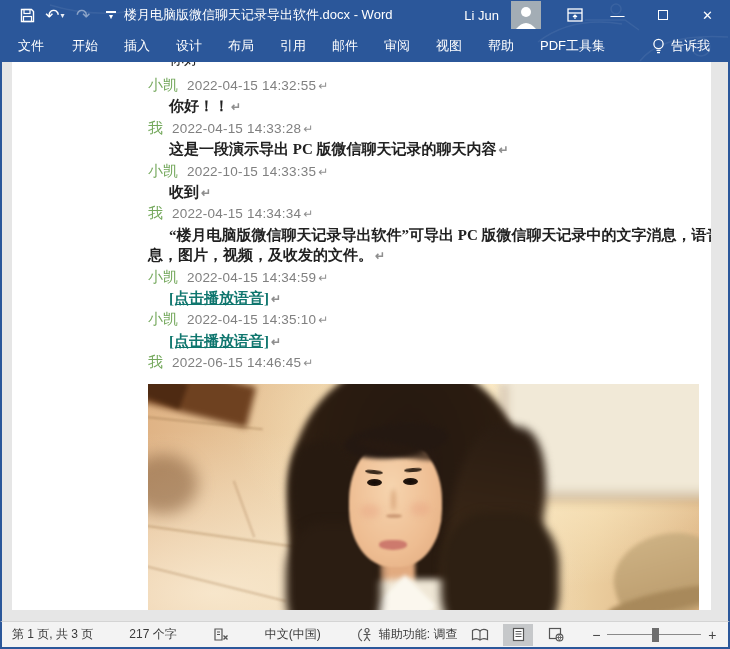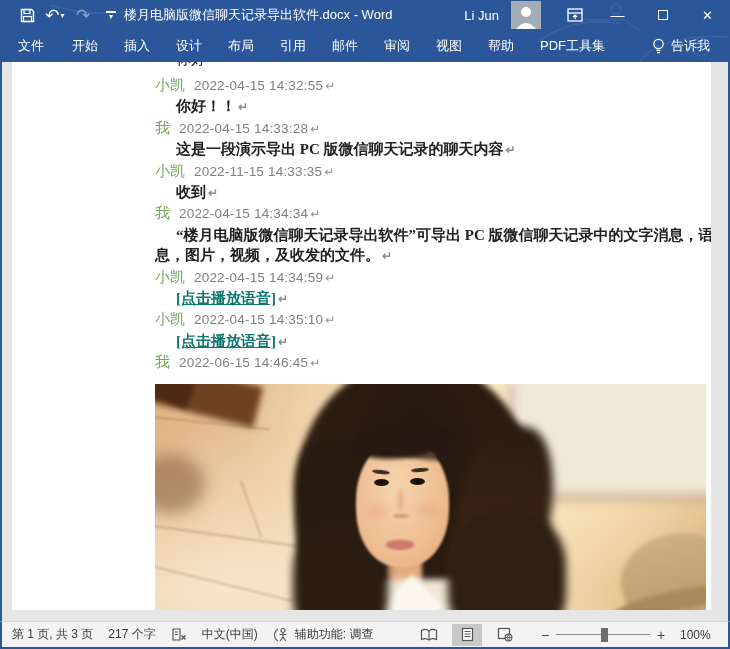--- a/index.html
+++ b/index.html
@@ -31,21 +31,21 @@
   .tabbar { position:absolute; top:30px; left:0; right:0; height:32px; display:flex; align-items:center; color:#fff; z-index:5; }
   .tabs { display:flex; align-items:center; height:100%; padding-left:3px; }
   .tab { padding:0 13px; font-size:13px; height:100%; display:flex; align-items:center; white-space:nowrap; cursor:default; }
   .tab:first-child { padding:0 15px; }
   .tab-right { margin-left:auto; display:flex; align-items:center; gap:6px; padding-right:14px; }
   .tellme, .share { display:flex; align-items:center; gap:6px; font-size:13px; padding:0 6px; height:32px; }
 
   
   .docarea { position:absolute; top:62px; bottom:28px; left:0; right:0; background:#e6e6e6; border-left:2px solid #2b579a; border-right:2px solid #2b579a; overflow:hidden; }
   .page { position:absolute; left:10px; top:0; width:699px; height:548px; background:#ffffff; overflow:hidden; }
-  .content { position:absolute; left:143px; top:0; width:554px; font-family:"Liberation Serif",serif; font-size:15px; line-height:20.4px; color:#212121; }
+  .content { position:absolute; left:136px; top:0; width:554px; font-family:"Liberation Serif",serif; font-size:15px; line-height:20.4px; color:#212121; }
   .clipped { height:13px; overflow:hidden; position:relative; }
   .clipped span { position:absolute; top:-13px; left:21px; color:#212121; }
   .msg-head { white-space:nowrap; }
   .sender { color:#74a85c; margin-right:9px; }
   .time { font-family:"Liberation Sans",sans-serif; font-size:13.5px; color:#808080; letter-spacing:.2px; }
   .mark { font-family:"Liberation Sans",sans-serif; font-size:12px; color:#8f8f8f; margin-left:2px; }
   .msg-text { white-space:nowrap;font-weight:bold; }
   .msg-text.ind { padding-left:21px; }
   .voice-link { color:#0f766e; text-decoration:underline; }
 
@@ -84,21 +84,21 @@
   .ph.nose { left:243px; top:105px; width:5px; height:22px; background:rgba(200,140,95,.5); border-radius:50%; filter:blur(2px); }
   .ph.nostril { left:238px; top:130px; width:16px; height:4px; background:rgba(170,110,75,.5); border-radius:50%; filter:blur(1px); }
   .ph.lips { left:231px; top:156px; width:28px; height:10px; background:#cd7a6d; border-radius:40% 40% 50% 50%; filter:blur(.8px); }
   .ph.blushl { left:212px; top:120px; width:20px; height:14px; background:rgba(230,150,120,.3); border-radius:50%; filter:blur(3px); }
   .ph.blushr { left:262px; top:118px; width:20px; height:14px; background:rgba(230,150,120,.3); border-radius:50%; filter:blur(3px); }
   .ph.hat { left:465px; top:150px; width:110px; height:82px; background:linear-gradient(#cdb183,#b99a6b); border-radius:50% 50% 40% 40%; transform:rotate(-15deg); filter:blur(2px); }
   .ph.hatrim { left:458px; top:207px; width:122px; height:20px; background:#a8895b; transform:rotate(-12deg); border-radius:50%; filter:blur(2px); }
 
   
   .statusbar { position:absolute; bottom:0; left:0; right:0; height:28px; background:#f3f3f3; border-top:1px solid #d4d4d4; border-left:2px solid #2b579a; border-right:2px solid #2b579a; border-bottom:2px solid #2b579a; display:flex; align-items:center; font-size:12px; color:#3a3a3a; padding:0 10px; z-index:5; }
-  .sb-left { display:flex; align-items:center; gap:15px; }
+  .sb-left { display:flex; align-items:center; gap:36px; }
   .sb-item { display:flex; align-items:center; gap:5px; white-space:nowrap; }
   .sb-right { margin-left:auto; display:flex; align-items:center; }
   .view-btn { width:30px; height:22px; display:flex; align-items:center; justify-content:center; margin-left:8px; }
   .view-btn.active { background:#c6c8ca; }
   .zoom-ctl { display:flex; align-items:center; margin-left:18px; }
   .zoom-sign { font-size:14px; color:#444; width:14px; text-align:center; }
   .zoom-track { position:relative; width:94px; height:14px; margin:0 4px; }
   .zoom-track .rail { position:absolute; top:6px; left:0; right:0; height:1px; background:#8a8a8a; }
   .zoom-thumb { position:absolute; top:0; left:45px; width:7px; height:14px; background:#6d6d6d; }
   .zoom-pct { margin-left:12px; width:38px; text-align:left; }
@@ -203,21 +203,21 @@
   <div class="docarea">
     <div class="page">
       <div class="content" id="chat">
         <div class="clipped">
           <span>你好</span>
         </div>
       <div class="msg-head"><span class="sender">小凯</span><span class="time">2022-04-15 14:32:55</span><span class="mark">↵</span></div>
           <div class="msg-text ind"><span>你好！！</span><span class="mark">↵</span></div>
           <div class="msg-head"><span class="sender">我</span><span class="time">2022-04-15 14:33:28</span><span class="mark">↵</span></div>
           <div class="msg-text ind"><span>这是一段演示导出 PC 版微信聊天记录的聊天内容</span><span class="mark">↵</span></div>
-          <div class="msg-head"><span class="sender">小凯</span><span class="time">2022-11-15 14:33:35</span><span class="mark">↵</span></div>
+          <div class="msg-head"><span class="sender">小凯</span><span class="time">2022-10-15 14:33:35</span><span class="mark">↵</span></div>
           <div class="msg-text ind"><span>收到</span><span class="mark">↵</span></div>
           <div class="msg-head"><span class="sender">我</span><span class="time">2022-04-15 14:34:34</span><span class="mark">↵</span></div>
           <div class="msg-text ind"><span>“楼月电脑版微信聊天记录导出软件”可导出 PC 版微信聊天记录中的文字消息，语音消</span></div>
           <div class="msg-text"><span>息，图片，视频，及收发的文件。</span><span class="mark">↵</span></div>
           <div class="msg-head"><span class="sender">小凯</span><span class="time">2022-04-15 14:34:59</span><span class="mark">↵</span></div>
           <div class="msg-text ind"><a class="voice-link" href="#">[点击播放语音]</a><span class="mark">↵</span></div>
           <div class="msg-head"><span class="sender">小凯</span><span class="time">2022-04-15 14:35:10</span><span class="mark">↵</span></div>
           <div class="msg-text ind"><a class="voice-link" href="#">[点击播放语音]</a><span class="mark">↵</span></div>
           <div class="msg-head"><span class="sender">我</span><span class="time">2022-06-15 14:46:45</span><span class="mark">↵</span></div>
     <div class="photo">

